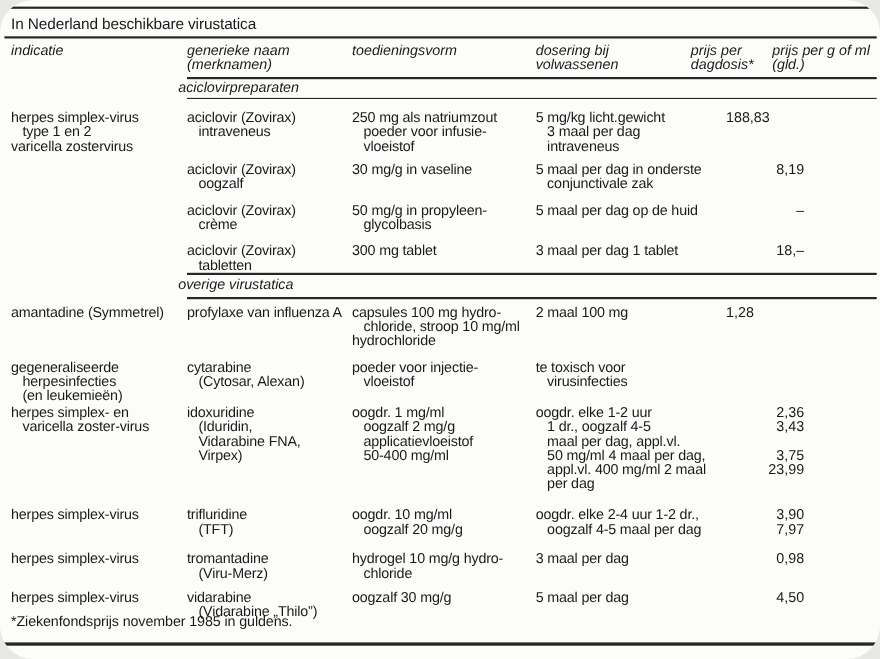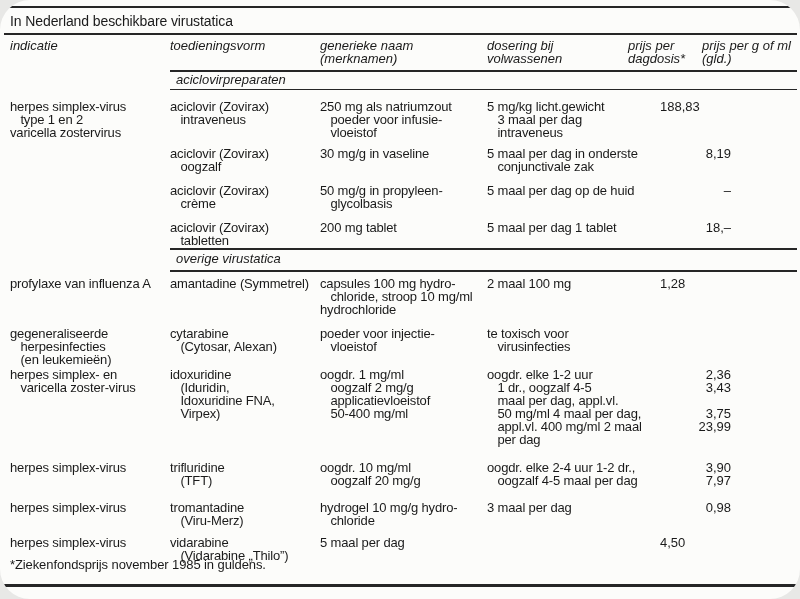--- a/index.html
+++ b/index.html
@@ -21,44 +21,44 @@
     font-style:italic; font-size:13px; line-height:13px;
   }
   .row {
     position:absolute; left:10px;
     display:grid; grid-template-columns:160px 150px 167px 141px 38px 65px;
     font-size:13px; line-height:13px; letter-spacing:-0.15px;
   }
   .cell { white-space:pre; }
   .c5, .c6 { text-align:right; letter-spacing:0;margin-left:32px; }
   .section-label {
-    position:absolute; left:176px;
+    position:absolute; left:162px;
     font-style:italic; font-size:13px; line-height:13px; white-space:pre;
   }
   .footnote {
     position:absolute; left:10px; top:557px;
     font-size:13px; letter-spacing:-0.1px; white-space:pre;
   }
 </style>
 </head>
 <body>
 
 <div class="page">
 
   <div class="rule" style="left:4px;top:6px;width:793px;height:2px"></div>
 
   <div class="title">In Nederland beschikbare virustatica</div>
 
   <div class="rule" style="left:4px;top:33px;width:793px;height:1.5px"></div>
 
   <div class="hdr">
     <div class="cell">indicatie</div>
-    <div class="cell">toedieningsvorm</div>
     <div class="cell">generieke naam
 (merknamen)</div>
+    <div class="cell">toedieningsvorm</div>
     <div class="cell">dosering bij
 volwassenen</div>
     <div class="cell">prijs per
 dagdosis*</div>
     <div class="cell">prijs per g of ml
 (gld.)</div>
   </div>
 
   <div class="rule" style="left:170px;top:70px;width:627px;height:1.5px"></div>
   <div class="section-label" style="top:73px">aciclovirpreparaten</div>
@@ -99,33 +99,33 @@
    glycolbasis</div>
     <div class="cell c4">5 maal per dag op de huid</div>
     <div class="cell c5"></div>
     <div class="cell c6">–</div>
   </div>
 
   <div class="row" style="top:221px">
     <div class="cell c1"></div>
     <div class="cell c2">aciclovir (Zovirax)
    tabletten</div>
-    <div class="cell c3">200 mg tablet</div>
-    <div class="cell c4">5 maal per dag 1 tablet</div>
+    <div class="cell c3">300 mg tablet</div>
+    <div class="cell c4">3 maal per dag 1 tablet</div>
     <div class="cell c5"></div>
     <div class="cell c6">18,–</div>
   </div>
 
   <div class="rule" style="left:170px;top:248px;width:627px;height:1.5px"></div>
   <div class="section-label" style="top:252px">overige virustatica</div>
   <div class="rule" style="left:170px;top:270px;width:627px;height:1.5px"></div>
 
   <div class="row" style="top:277px">
+    <div class="cell c2">amantadine (Symmetrel)</div>
     <div class="cell c1">profylaxe van influenza A</div>
-    <div class="cell c2">amantadine (Symmetrel)</div>
     <div class="cell c3">capsules 100 mg hydro-
    chloride, stroop 10 mg/ml
 hydrochloride</div>
     <div class="cell c4">2 maal 100 mg</div>
     <div class="cell c5">1,28</div>
     <div class="cell c6"></div>
   </div>
 
   <div class="row" style="top:327px">
     <div class="cell c1">gegeneraliseerde
@@ -139,21 +139,21 @@
    virusinfecties</div>
     <div class="cell c5"></div>
     <div class="cell c6"></div>
   </div>
 
   <div class="row" style="top:368px">
     <div class="cell c1">herpes simplex- en
    varicella zoster-virus</div>
     <div class="cell c2">idoxuridine
    (Iduridin,
-   Idoxuridine FNA,
+   Vidarabine FNA,
    Virpex)</div>
     <div class="cell c3">oogdr. 1 mg/ml
    oogzalf 2 mg/g
    applicatievloeistof
    50-400 mg/ml</div>
     <div class="cell c4">oogdr. elke 1-2 uur
    1 dr., oogzalf 4-5
    maal per dag, appl.vl.
    50 mg/ml 4 maal per dag,
    appl.vl. 400 mg/ml 2 maal
@@ -187,20 +187,21 @@
    chloride</div>
     <div class="cell c4">3 maal per dag</div>
     <div class="cell c5"></div>
     <div class="cell c6">0,98</div>
   </div>
 
   <div class="row" style="top:536px">
     <div class="cell c1">herpes simplex-virus</div>
     <div class="cell c2">vidarabine
    (Vidarabine „Thilo”)</div>
+    <div class="cell c3">oogzalf 30 mg/g</div>
     <div class="cell c4">5 maal per dag</div>
     <div class="cell c5"></div>
     <div class="cell c6">4,50</div>
   </div>
 
   <div class="footnote">*Ziekenfondsprijs november 1985 in guldens.</div>
 
   <div class="rule" style="left:3px;top:584px;width:794px;height:2.5px"></div>
 
 </div>

